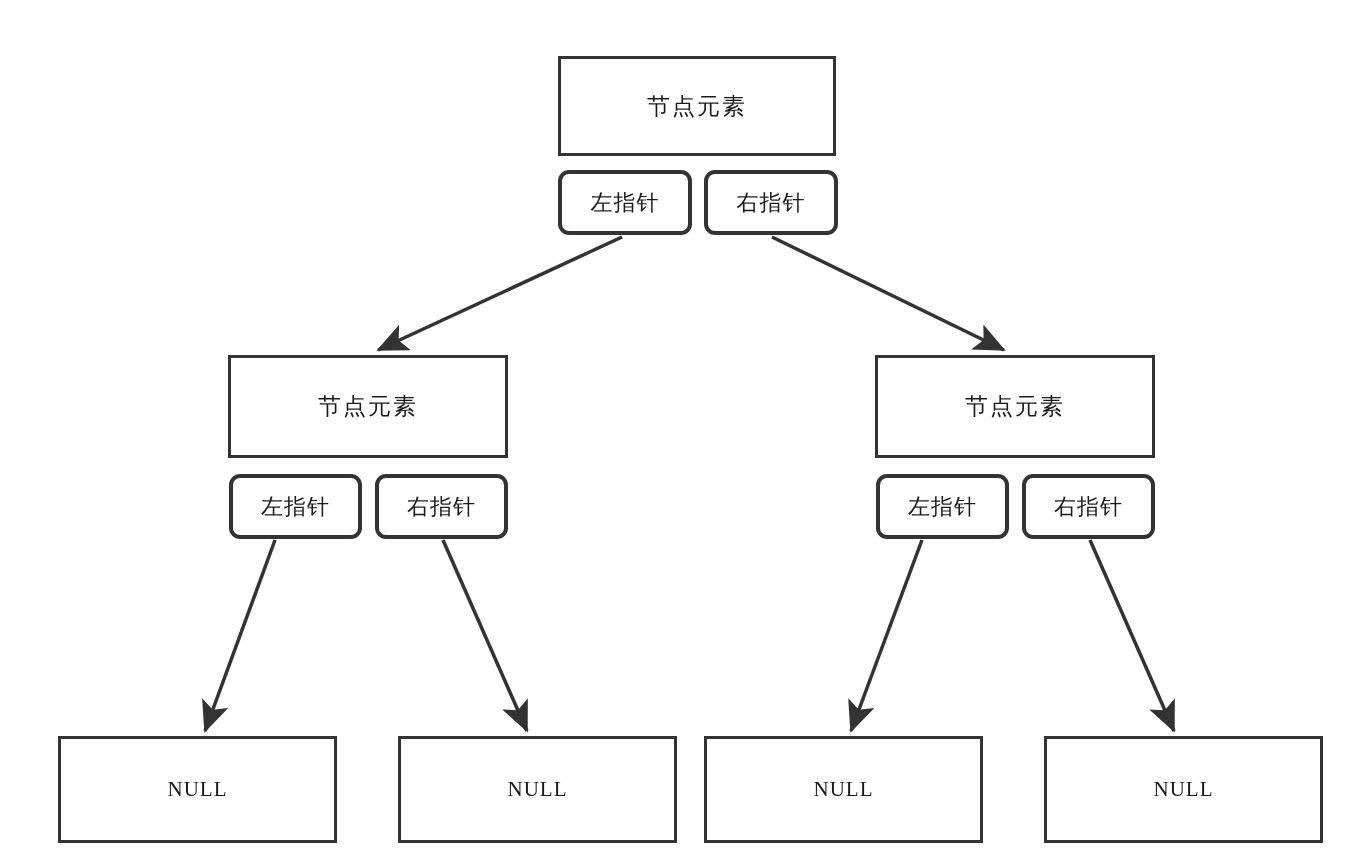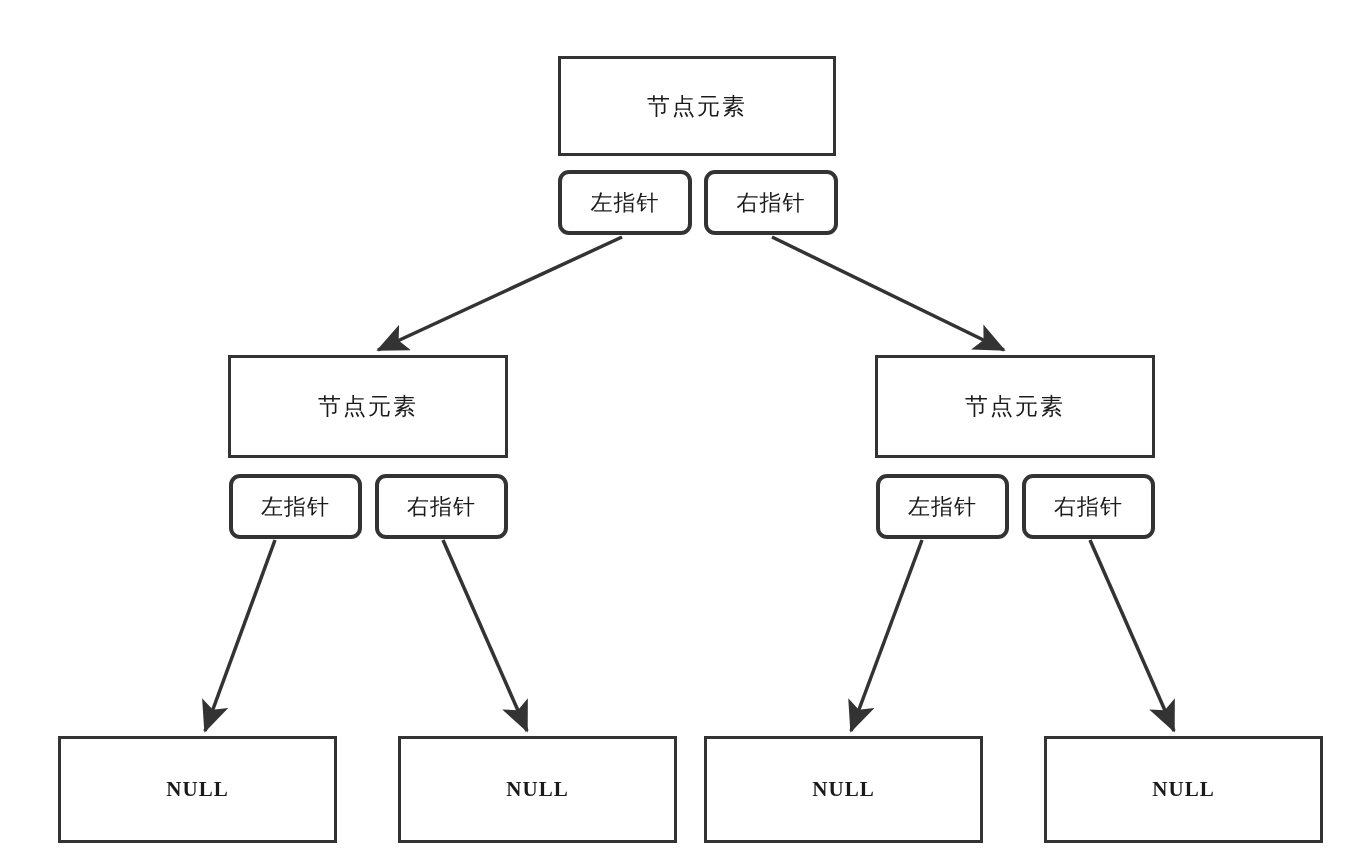--- a/index.html
+++ b/index.html
@@ -36,21 +36,20 @@
     border-radius: 11px;
     border-width: 4px;
     font-family: "Liberation Serif", serif;
     font-size: 22px;
     letter-spacing: 1px;
   }
   .null-box {
     font-family: "Liberation Serif", serif;
     font-size: 21px;
     letter-spacing: 1px;
-    font-weight: bold;
   }
   #edges {
     position: absolute;
     left: 0;
     top: 0;
     width: 1352px;
     height: 864px;
     pointer-events: none;
   }
 </style>

